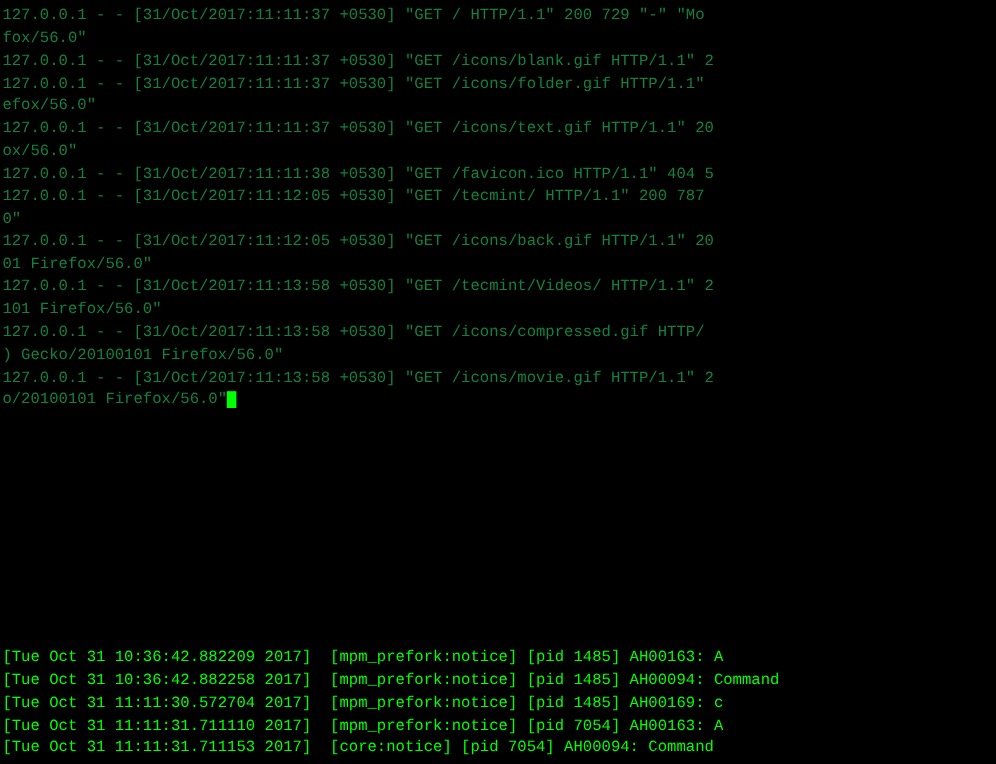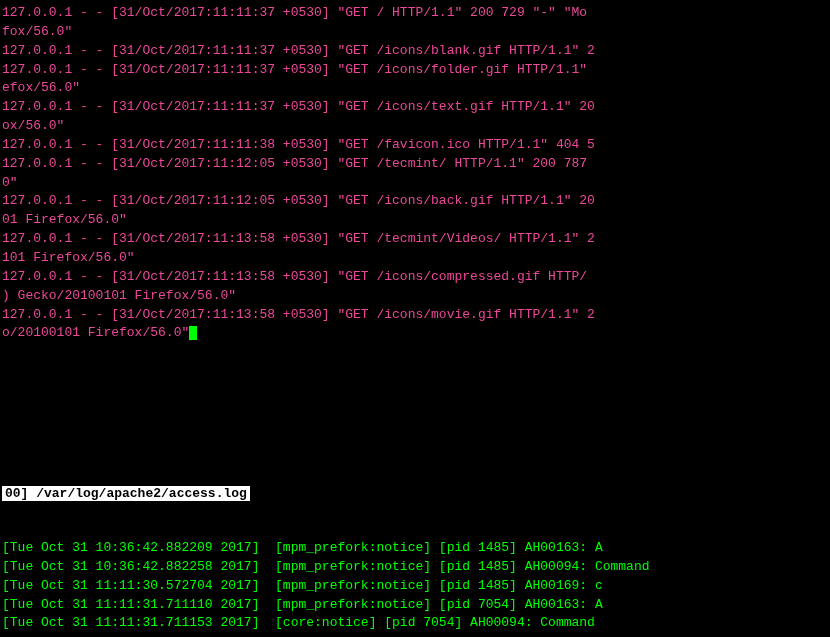--- a/index.html
+++ b/index.html
@@ -14,21 +14,21 @@
       font-size: 13px;
       width: 830px;
       height: 637px;
       overflow: hidden;
       display: flex;
       flex-direction: column;
     }
 
     #terminal-top {
       background-color: #000000;
-      color: #ec4899;
+      color: #15803d;
       flex: 1;
       overflow: hidden;
       padding: 4px 2px;
       line-height: 1.45;
       white-space: pre-wrap;
       word-break: break-all;
     }
 
     #status-bar {
       background-color: #000000;
@@ -97,20 +97,19 @@
 127.0.0.1 - - [31/Oct/2017:11:12:05 +0530] "GET /icons/back.gif HTTP/1.1" 20
 01 Firefox/56.0"
 127.0.0.1 - - [31/Oct/2017:11:13:58 +0530] "GET /tecmint/Videos/ HTTP/1.1" 2
 101 Firefox/56.0"
 127.0.0.1 - - [31/Oct/2017:11:13:58 +0530] "GET /icons/compressed.gif HTTP/
 ) Gecko/20100101 Firefox/56.0"
 127.0.0.1 - - [31/Oct/2017:11:13:58 +0530] "GET /icons/movie.gif HTTP/1.1" 2
 o/20100101 Firefox/56.0"<span class="cursor"></span></div>
 
 <div id="status-bar">
-  <span class="status-filename">00] /var/log/apache2/access.log</span>
 </div>
 
 <div id="terminal-bottom">[Tue Oct 31 10:36:42.882209 2017]  [mpm_prefork:notice] [pid 1485] AH00163: A
 [Tue Oct 31 10:36:42.882258 2017]  [mpm_prefork:notice] [pid 1485] AH00094: Command
 [Tue Oct 31 11:11:30.572704 2017]  [mpm_prefork:notice] [pid 1485] AH00169: c
 [Tue Oct 31 11:11:31.711110 2017]  [mpm_prefork:notice] [pid 7054] AH00163: A
 [Tue Oct 31 11:11:31.711153 2017]  [core:notice] [pid 7054] AH00094: Command</div>
 
 </body></html>

